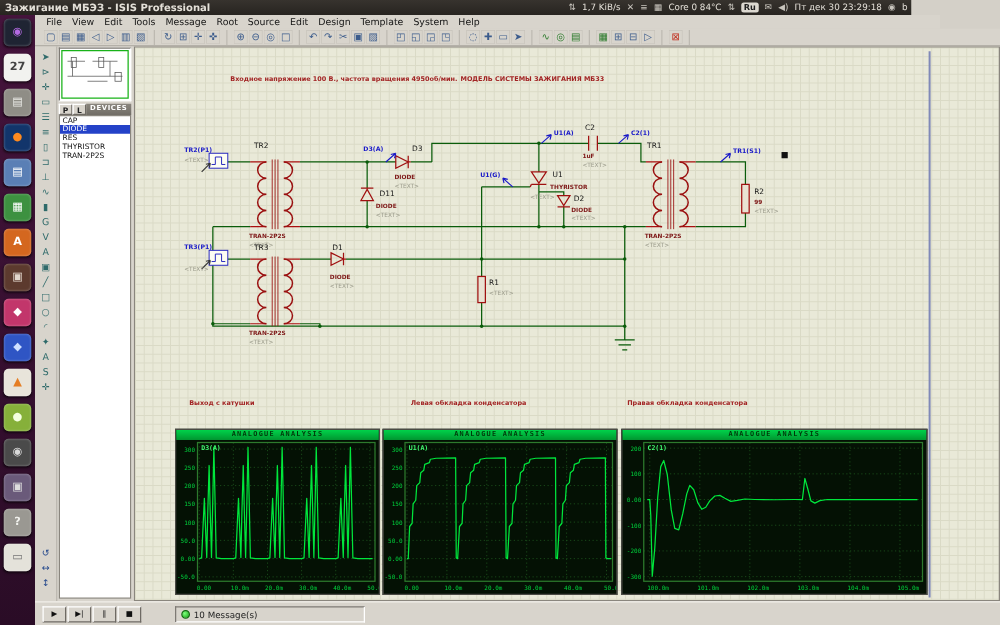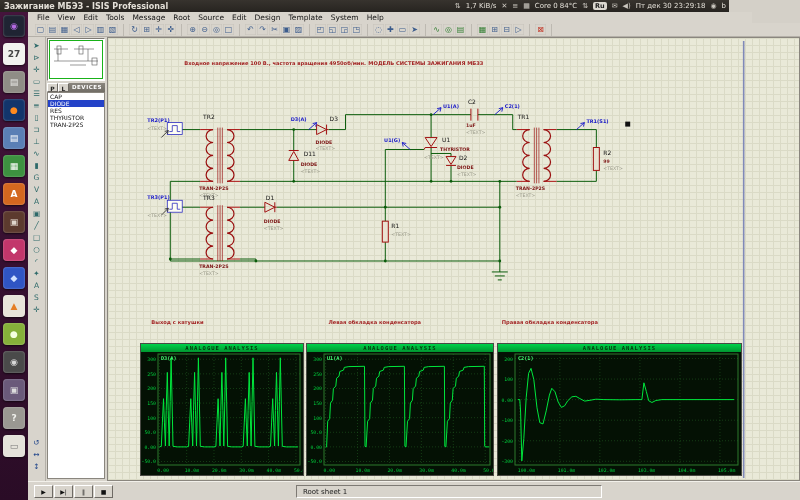--- a/index.html
+++ b/index.html
@@ -525,20 +525,21 @@
         <text x="15" y="111.3" text-anchor="end" class="glab">-300</text>
         <rect x="17" y="2" width="223" height="111" class="gframe"></rect>
         <polyline points="19.8,47.6 21.8,47.6 22.6,60.0 23.8,108.9 25.8,86.7 28.2,45.6 30.6,21.3 33.0,16.4 35.8,27.5 39.0,55.9 41.8,70.7 45.0,71.9 48.2,58.9 51.4,43.1 53.8,36.3 57.0,39.8 60.2,50.1 63.4,55.4 66.6,53.8 69.8,48.7 73.9,44.8 77.9,44.3 81.9,46.6 86.7,49.1 91.9,48.3 97.9,47.2 105.9,47.6 121.9,47.8 137.9,47.6 143.9,47.6 145.9,30.8 148.3,39.4 150.7,48.7 153.9,50.5 157.9,48.5 163.9,47.6 190.0,47.6 236.0,47.6" class="gtrace"></polyline>
         <text x="20" y="8" class="glegend">C2(1)</text>
       </svg>
   </div>
 </div>
 
 <div id="statusbar">
   <div id="vcrgroup"></div>
-  <div id="sheetpanel" class="spanel sunken">
-    <span>Root sheet 1</span>
+  <div id="msgpanel" class="spanel sunken">
+    <span id="led"></span>
+    <span>10 Message(s)</span>
   </div>
 <div class="vcr" style="left: 6px;">▶</div>
     <div class="vcr" style="left: 26px;">▶|</div>
     <div class="vcr" style="left: 46px;">‖</div>
     <div class="vcr" style="left: 66px;">■</div>
   </div>
 
 </body></html>

